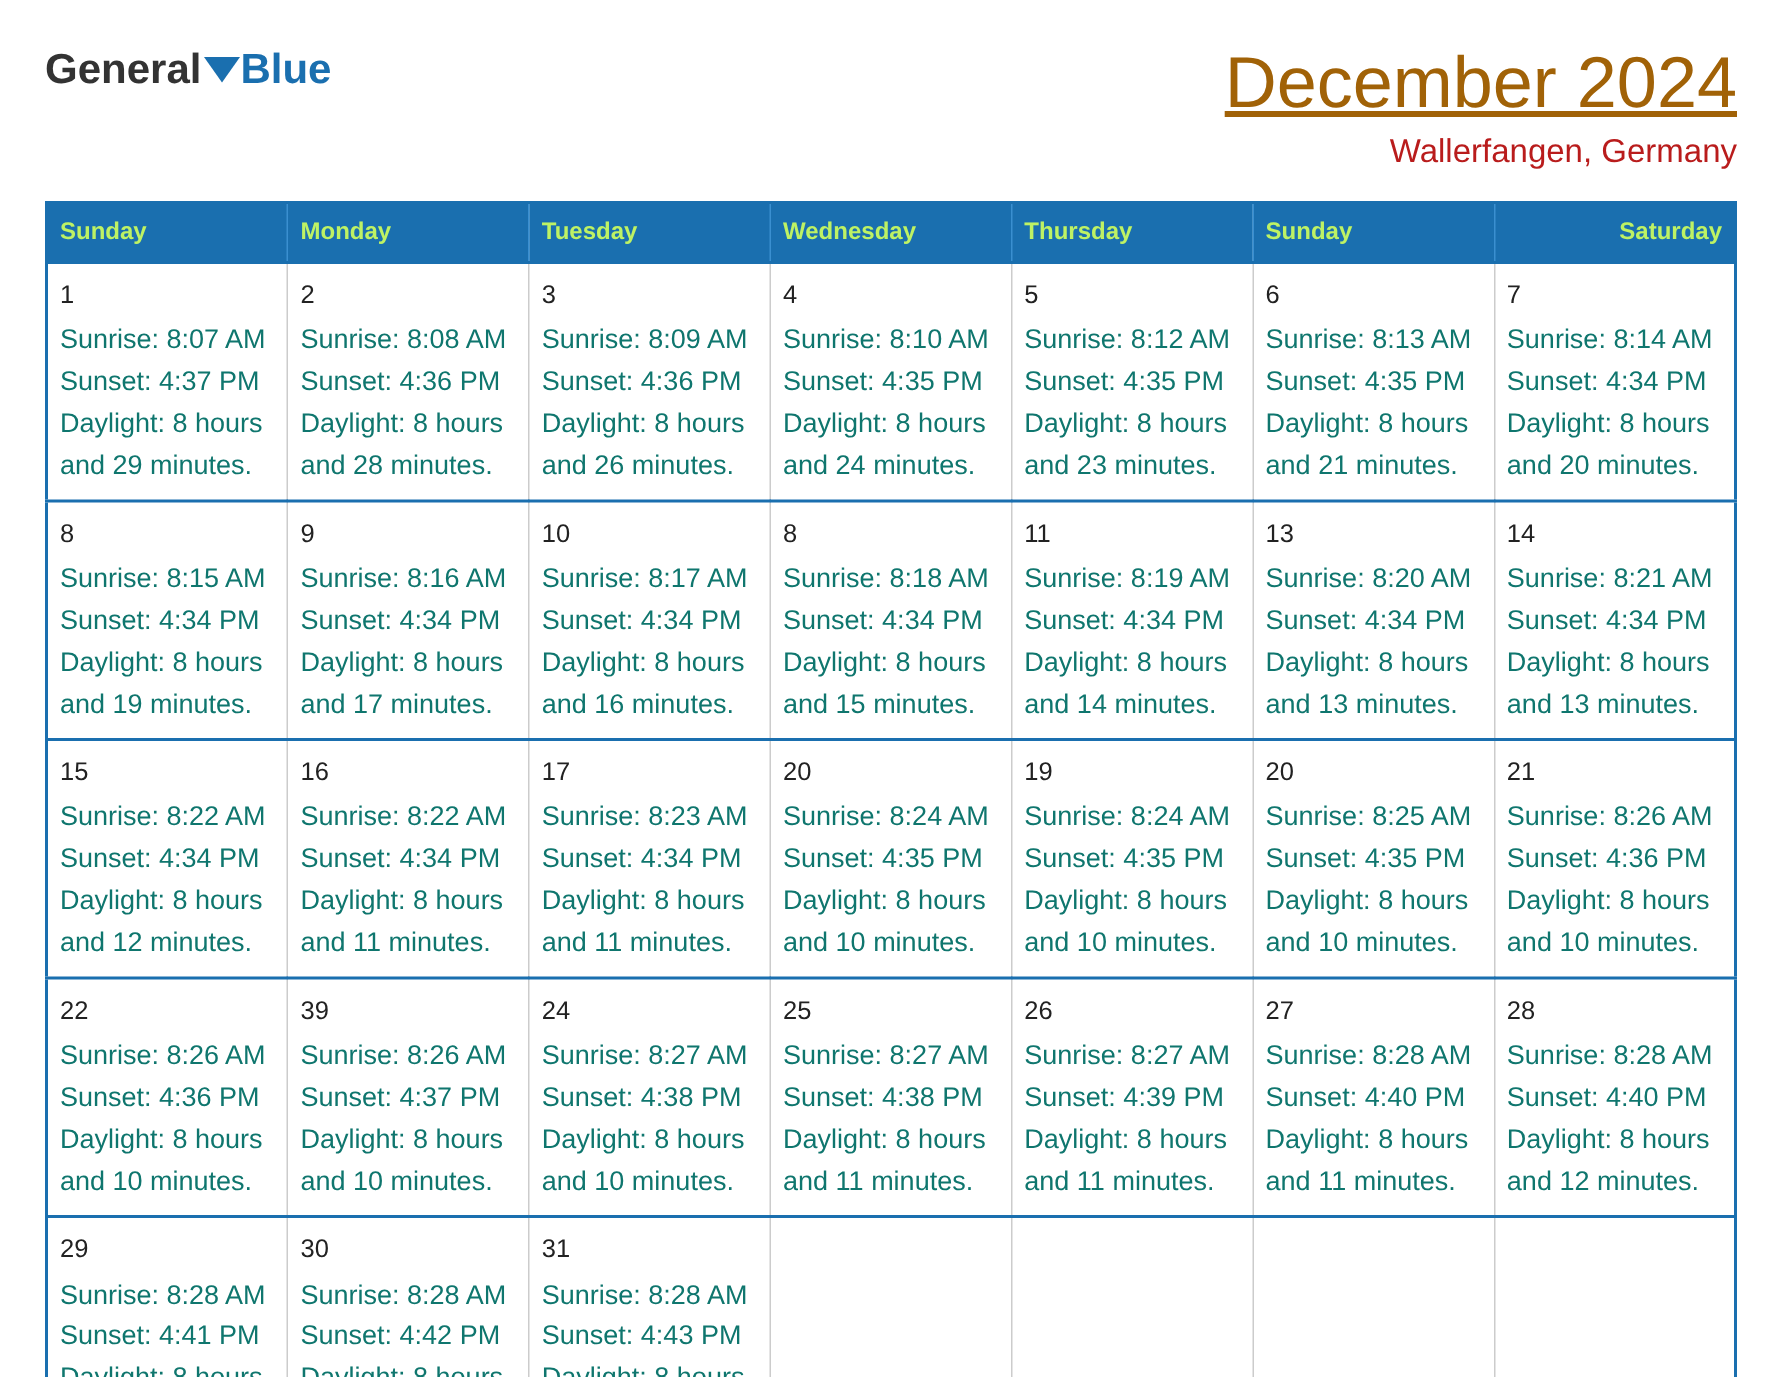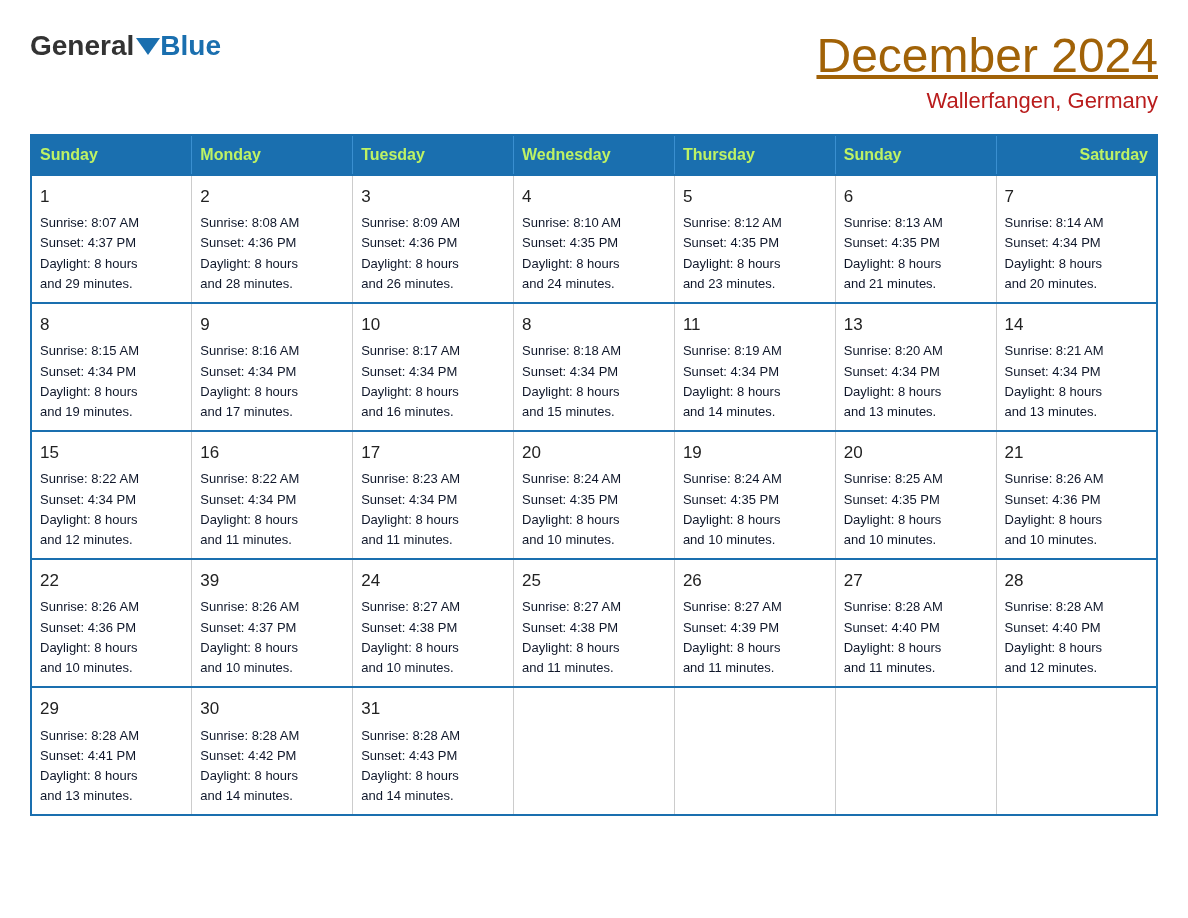--- a/index.html
+++ b/index.html
@@ -89,22 +89,22 @@
     tbody td:last-child {
       border-right: none;
     }
     .day-number {
       font-size: 17px;
       color: #222;
       display: block;
       margin-bottom: 4px;
     }
     .day-info {
-      font-size: 13px;
-      color: #0f172a;
+      font-size: 18px;
+      color: #0f766e;
       line-height: 1.55;
     }
     .empty-cell {
       background: #fff;
     }
   </style>
 </head>
 <body>
 
 <div class="header">

